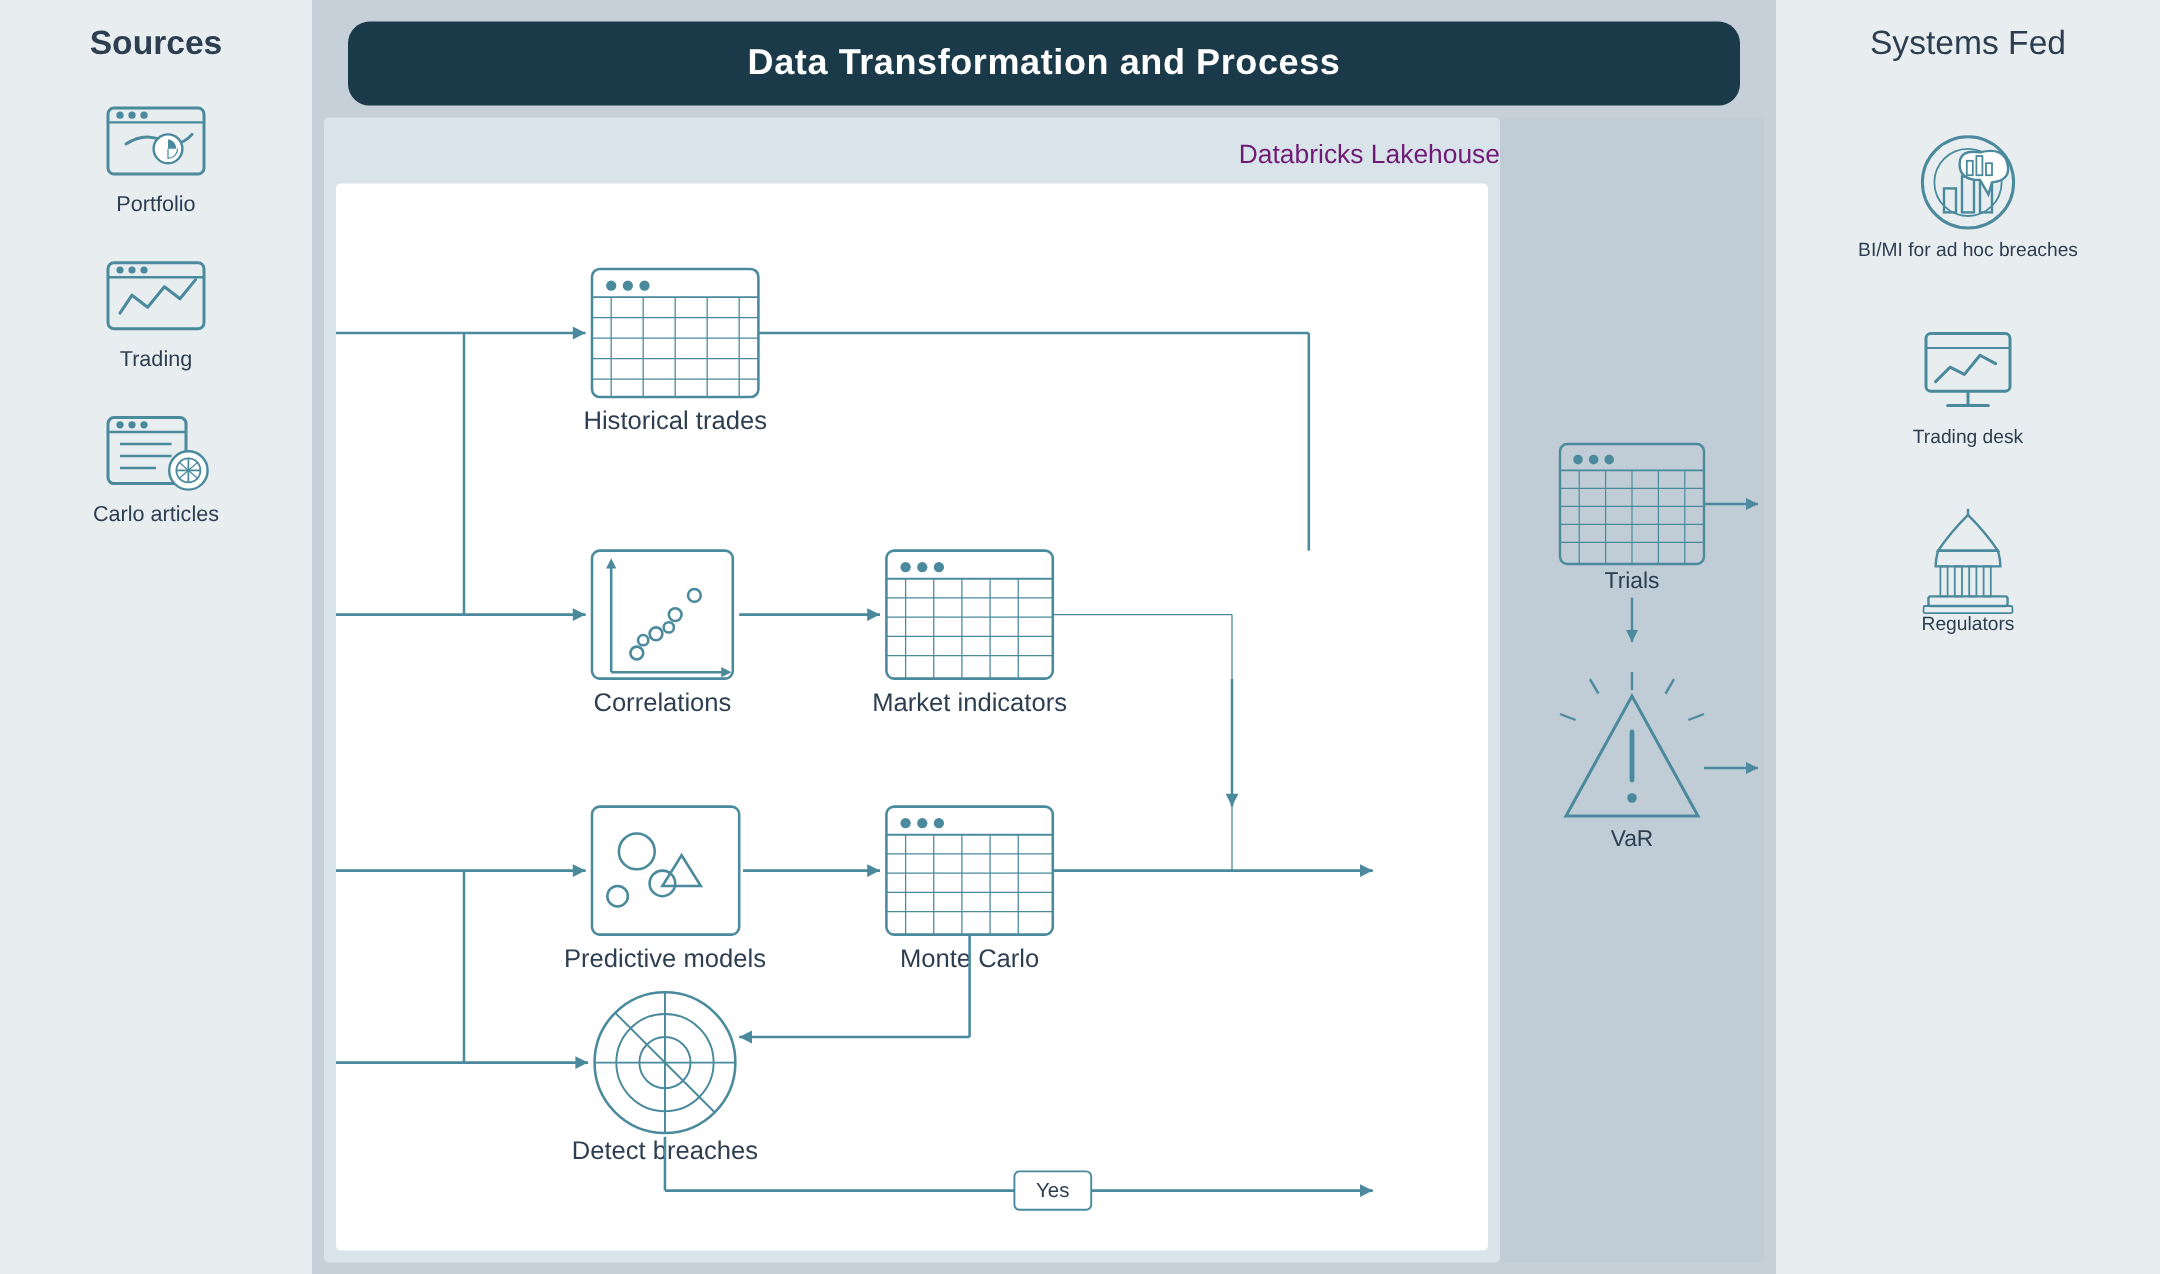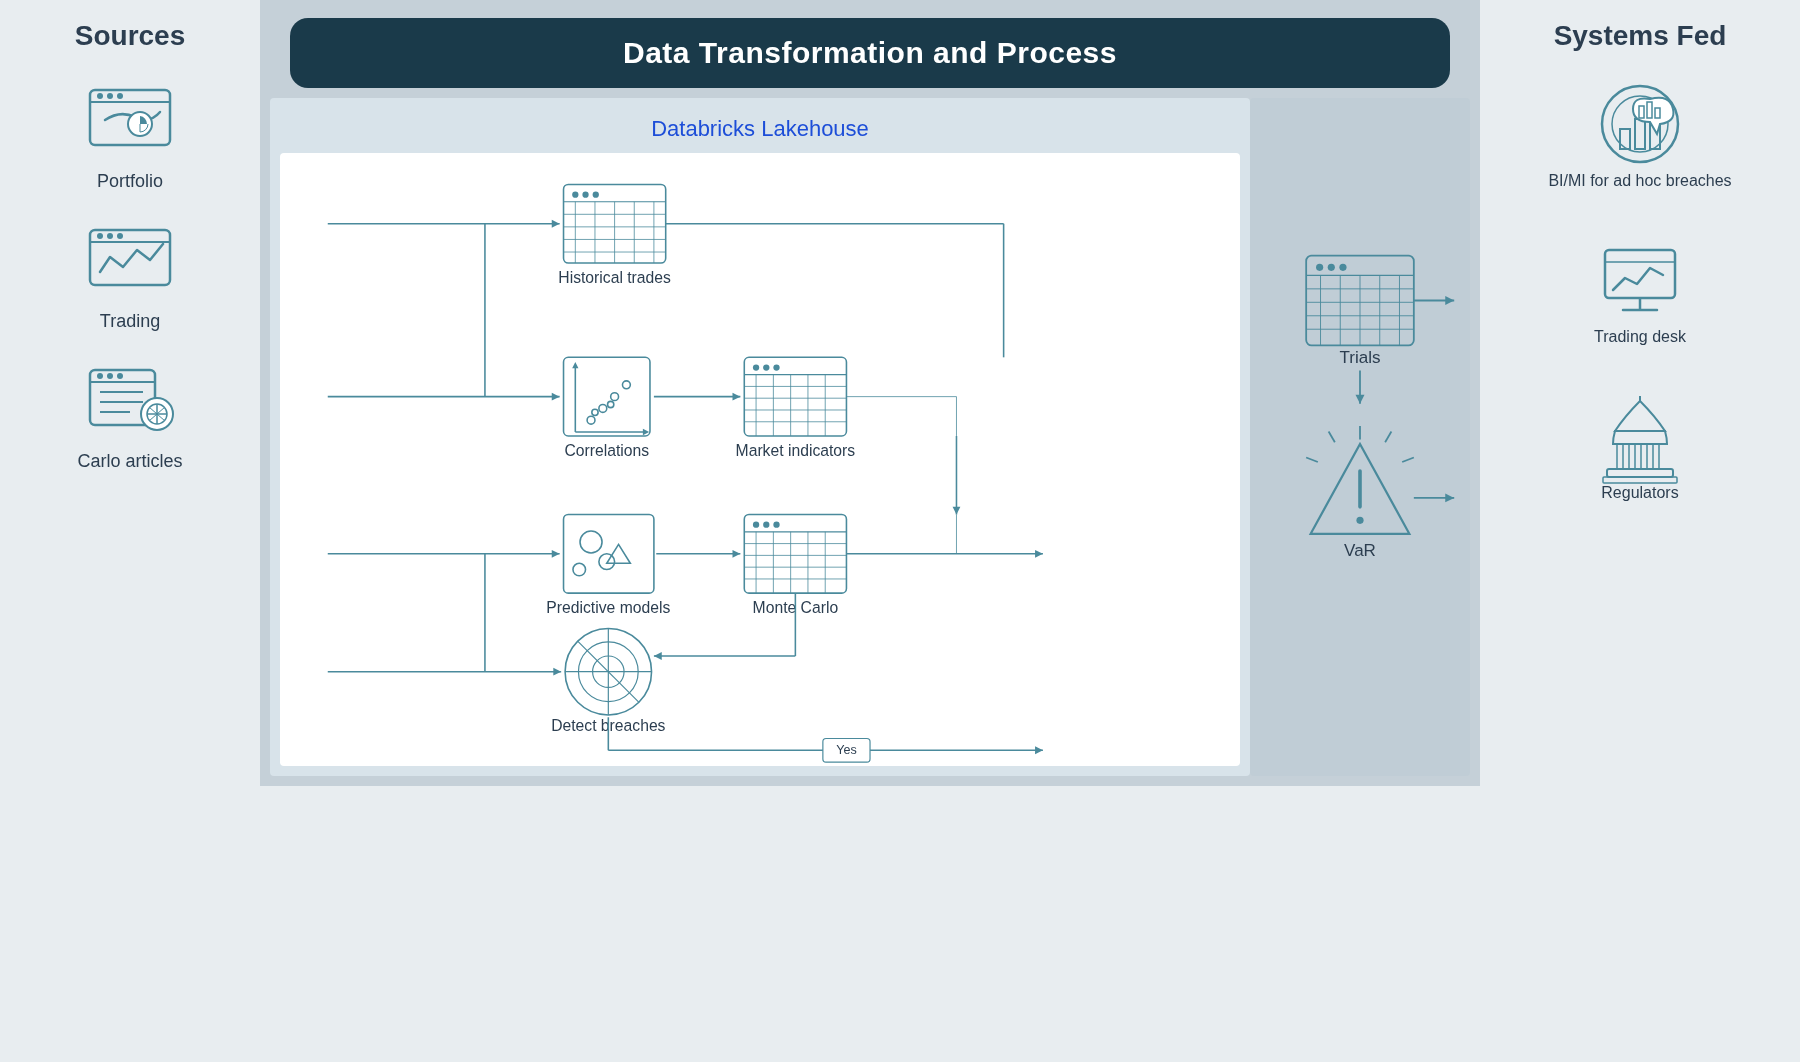--- a/index.html
+++ b/index.html
@@ -8,21 +8,21 @@
       background: #e8edf0;
       width: 1800px;
       height: 1062px;
       overflow: hidden;
       position: relative;
     }
 
     .main-container {
       display: flex;
       width: 1800px;
-      height: 786px;
+      height: 1062px;
       position: relative;
     }
 
     
     .sources-panel {
       width: 260px;
       background: #e8edf0;
       display: flex;
       flex-direction: column;
       align-items: center;
@@ -49,21 +49,20 @@
       width: 90px;
       height: 70px;
       margin-bottom: 8px;
     }
 
     .source-label {
       font-size: 18px;
       color: #2c3e50;
       text-align: center;
       font-weight: 500;
-      margin-top: 11px;
     }
 
     
     .center-panel {
       flex: 1;
       background: #c5d0d8;
       display: flex;
       flex-direction: column;
       position: relative;
     }
@@ -94,23 +93,23 @@
     
     .databricks-section {
       flex: 1;
       background: #d8e3ea;
       margin: 0 0 10px 10px;
       border-radius: 4px;
       position: relative;
     }
 
     .databricks-title {
-      text-align: center;
+      text-align: right;
       font-size: 22px;
-      color: #1d4ed8;
+      color: #701a75;
       padding: 18px 0 10px 0;
       font-weight: 500;
     }
 
     
     .result-section {
       width: 220px;
       background: #c0cdd6;
       margin: 0 10px 10px 0;
       border-radius: 4px;
@@ -131,23 +130,23 @@
       background: #e8edf0;
       display: flex;
       flex-direction: column;
       align-items: center;
       padding-top: 20px;
       flex-shrink: 0;
     }
 
     .systems-title {
       font-size: 28px;
-      font-weight: 700;
+      font-weight: 400;
       color: #2c3e50;
-      margin-bottom: 32px;
+      margin-bottom: 60px;
       text-align: center;
     }
 
     .system-item {
       display: flex;
       flex-direction: column;
       align-items: center;
       margin-bottom: 50px;
     }
 

